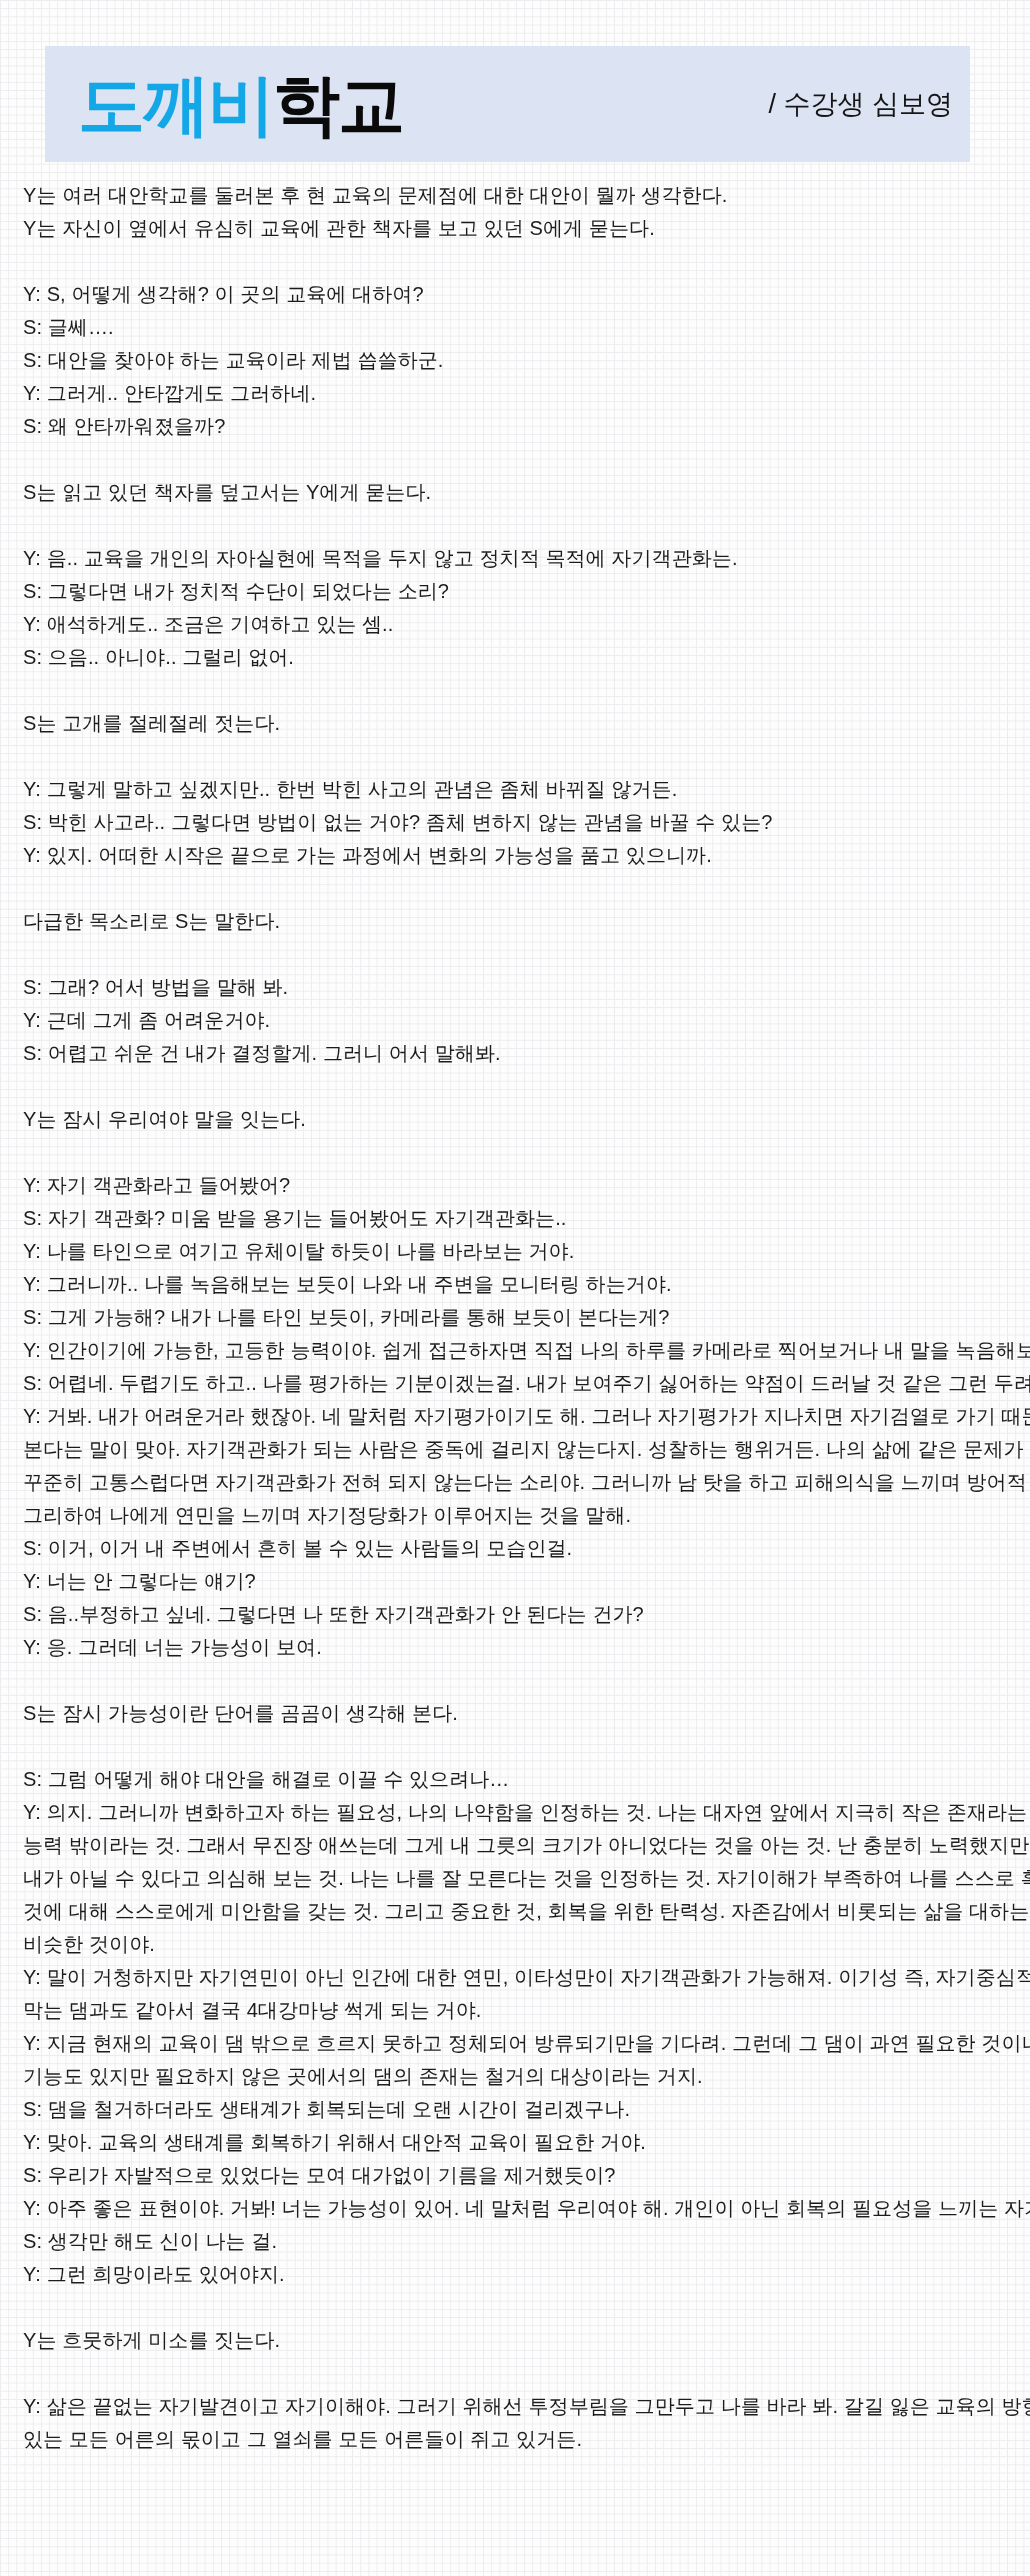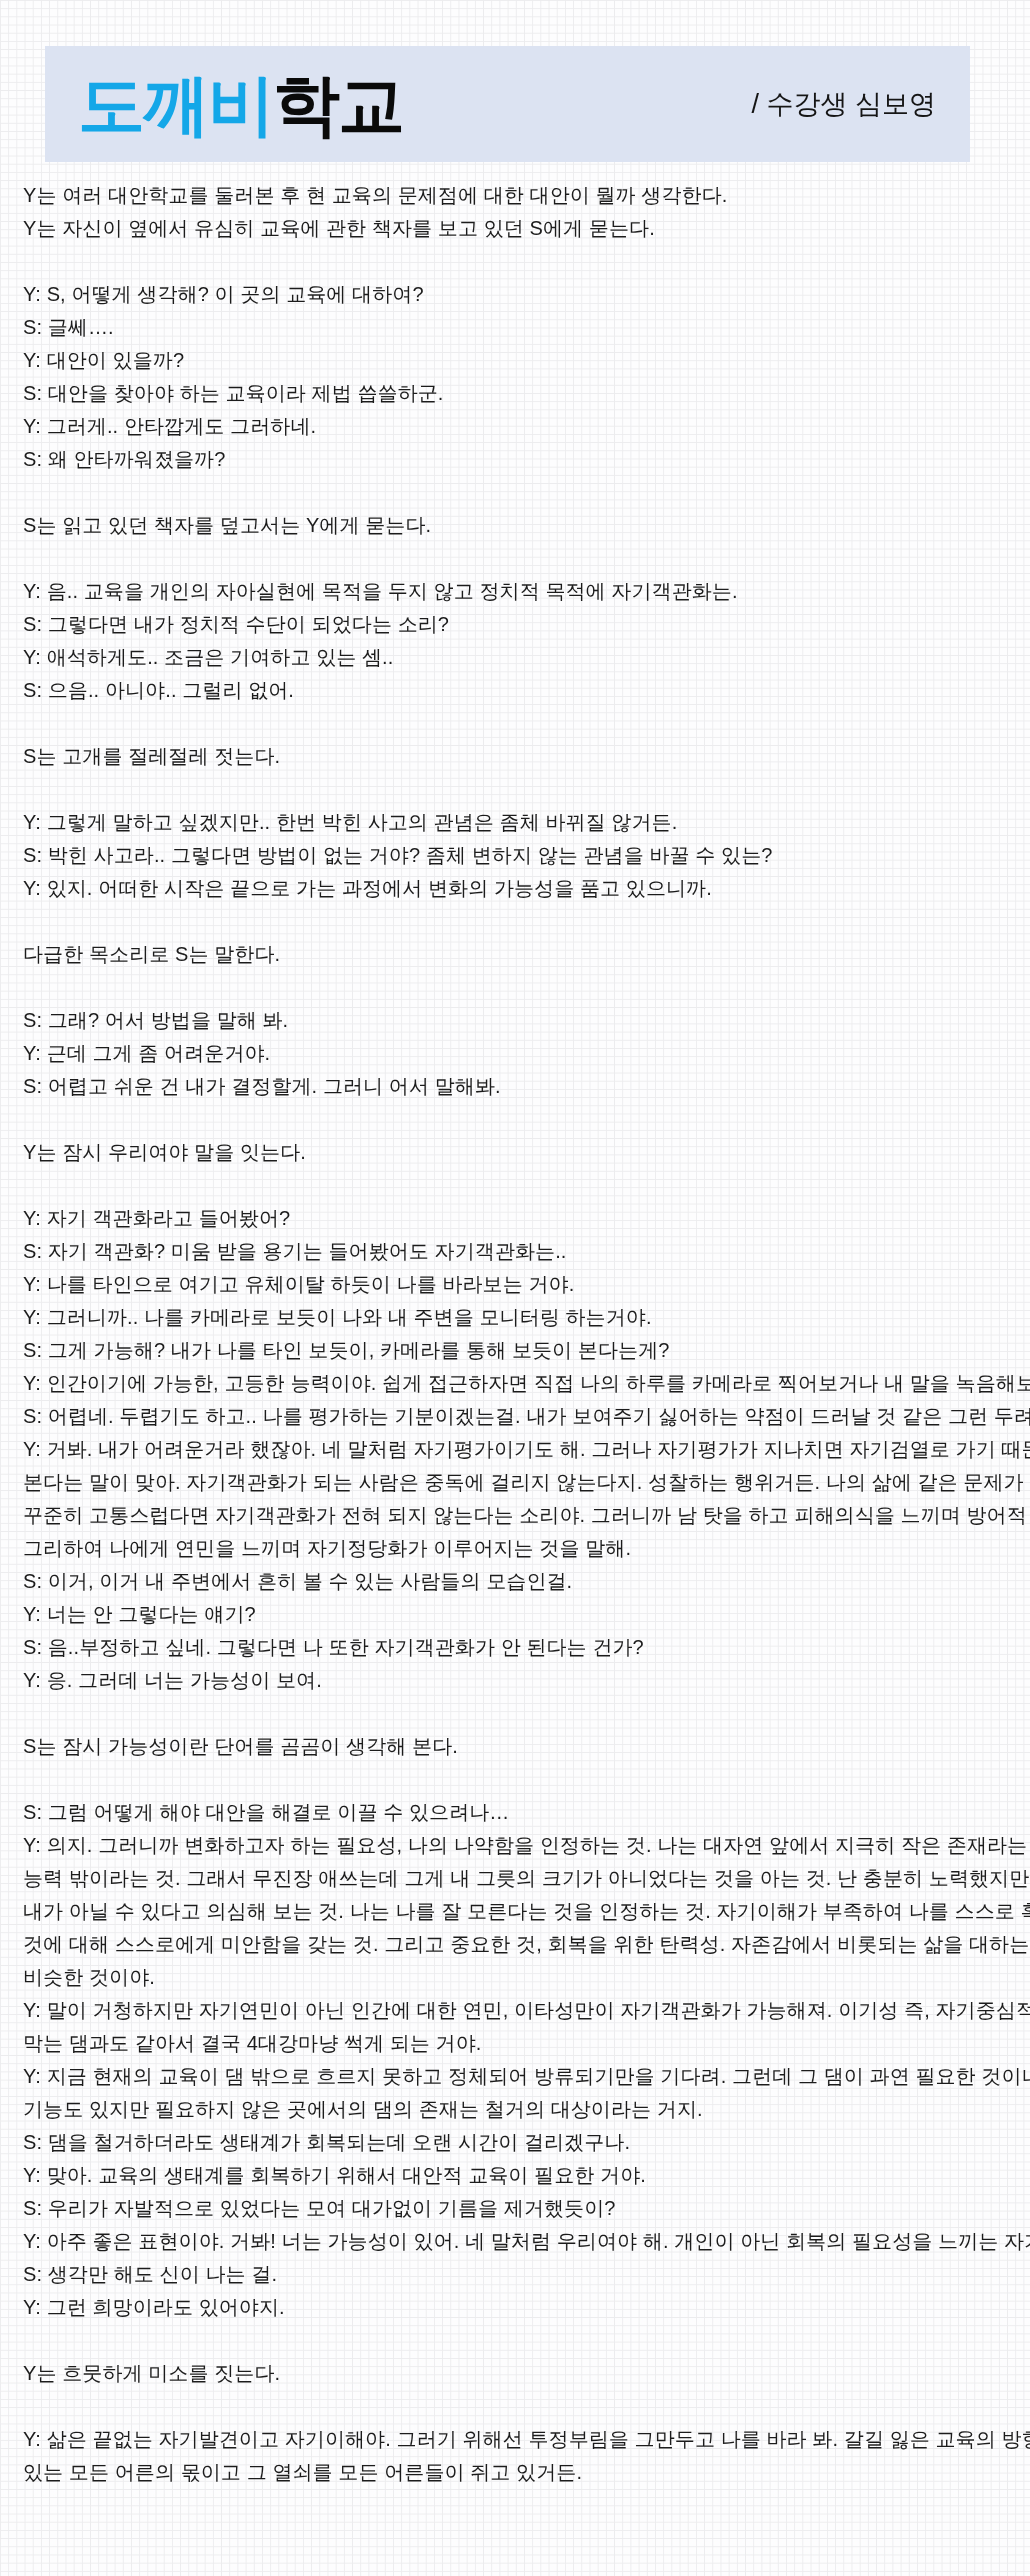--- a/index.html
+++ b/index.html
@@ -20,21 +20,21 @@
   .header-panel {
     position: absolute;
     left: 45px;
     top: 46px;
     width: 925px;
     height: 116px;
     background: var(--panel, #dce3f2);
     display: flex;
     align-items: center;
     justify-content: space-between;
-    padding: 0 34px 0 33px;
+    padding: 0 17px 0 33px;
     box-sizing: border-box;
   }
   .school-title {
     font-size: 67px;
     font-weight: 800;
     letter-spacing: -2px;
     line-height: 1;
     white-space: nowrap;
   }
   .school-title .hl { color: var(--accent, #14a7e8); }
@@ -73,21 +73,20 @@
 </div>
 
 <div class="doc-body">
     <div class="para">
       <div class="line">Y는 여러 대안학교를 둘러본 후 현 교육의 문제점에 대한 대안이 뭘까 생각한다.</div>
       <div class="line">Y는 자신이 옆에서 유심히 교육에 관한 책자를 보고 있던 S에게 묻는다.</div>
     </div>
     <div class="para">
       <div class="line">Y: S, 어떻게 생각해? 이 곳의 교육에 대하여?</div>
       <div class="line">S: 글쎄….</div>
-      <div class="line">Y: 대안이 있을까?</div>
       <div class="line">S: 대안을 찾아야 하는 교육이라 제법 씁쓸하군.</div>
       <div class="line">Y: 그러게.. 안타깝게도 그러하네.</div>
       <div class="line">S: 왜 안타까워졌을까?</div>
     </div>
     <div class="para">
       <div class="line">S는 읽고 있던 책자를 덮고서는 Y에게 묻는다.</div>
     </div>
     <div class="para">
       <div class="line">Y: 음.. 교육을 개인의 자아실현에 목적을 두지 않고 정치적 목적에 자기객관화는.</div>
       <div class="line">S: 그렇다면 내가 정치적 수단이 되었다는 소리?</div>
@@ -110,21 +109,21 @@
       <div class="line">Y: 근데 그게 좀 어려운거야.</div>
       <div class="line">S: 어렵고 쉬운 건 내가 결정할게. 그러니 어서 말해봐.</div>
     </div>
     <div class="para">
       <div class="line">Y는 잠시 우리여야 말을 잇는다.</div>
     </div>
     <div class="para">
       <div class="line">Y: 자기 객관화라고 들어봤어?</div>
       <div class="line">S: 자기 객관화? 미움 받을 용기는 들어봤어도 자기객관화는..</div>
       <div class="line">Y: 나를 타인으로 여기고 유체이탈 하듯이 나를 바라보는 거야.</div>
-      <div class="line">Y: 그러니까.. 나를 카메라로 보듯이 나와 내 주변을 모니터링 하는거야.</div>
+      <div class="line">Y: 그러니까.. 나를 녹음해보는 보듯이 나와 내 주변을 모니터링 하는거야.</div>
       <div class="line">S: 그게 가능해? 내가 나를 타인 보듯이, 카메라를 통해 보듯이 본다는게?</div>
       <div class="line">Y: 인간이기에 가능한, 고등한 능력이야. 쉽게 접근하자면 직접 나의 하루를 카메라로 찍어보거나 내 말을 녹음해보는 방법이 있어.</div>
       <div class="line">S: 어렵네. 두렵기도 하고.. 나를 평가하는 기분이겠는걸. 내가 보여주기 싫어하는 약점이 드러날 것 같은 그런 두려움.</div>
       <div class="line">Y: 거봐. 내가 어려운거라 했잖아. 네 말처럼 자기평가이기도 해. 그러나 자기평가가 지나치면 자기검열로 가기 때문에 자기를 객관적으로</div>
       <div class="line">본다는 말이 맞아. 자기객관화가 되는 사람은 중독에 걸리지 않는다지. 성찰하는 행위거든. 나의 삶에 같은 문제가 반복되고 그 문제로</div>
       <div class="line">꾸준히 고통스럽다면 자기객관화가 전혀 되지 않는다는 소리야. 그러니까 남 탓을 하고 피해의식을 느끼며 방어적 자기합리화에 빠지고</div>
       <div class="line">그리하여 나에게 연민을 느끼며 자기정당화가 이루어지는 것을 말해.</div>
       <div class="line">S: 이거, 이거 내 주변에서 흔히 볼 수 있는 사람들의 모습인걸.</div>
       <div class="line">Y: 너는 안 그렇다는 얘기?</div>
       <div class="line">S: 음..부정하고 싶네. 그렇다면 나 또한 자기객관화가 안 된다는 건가?</div>

